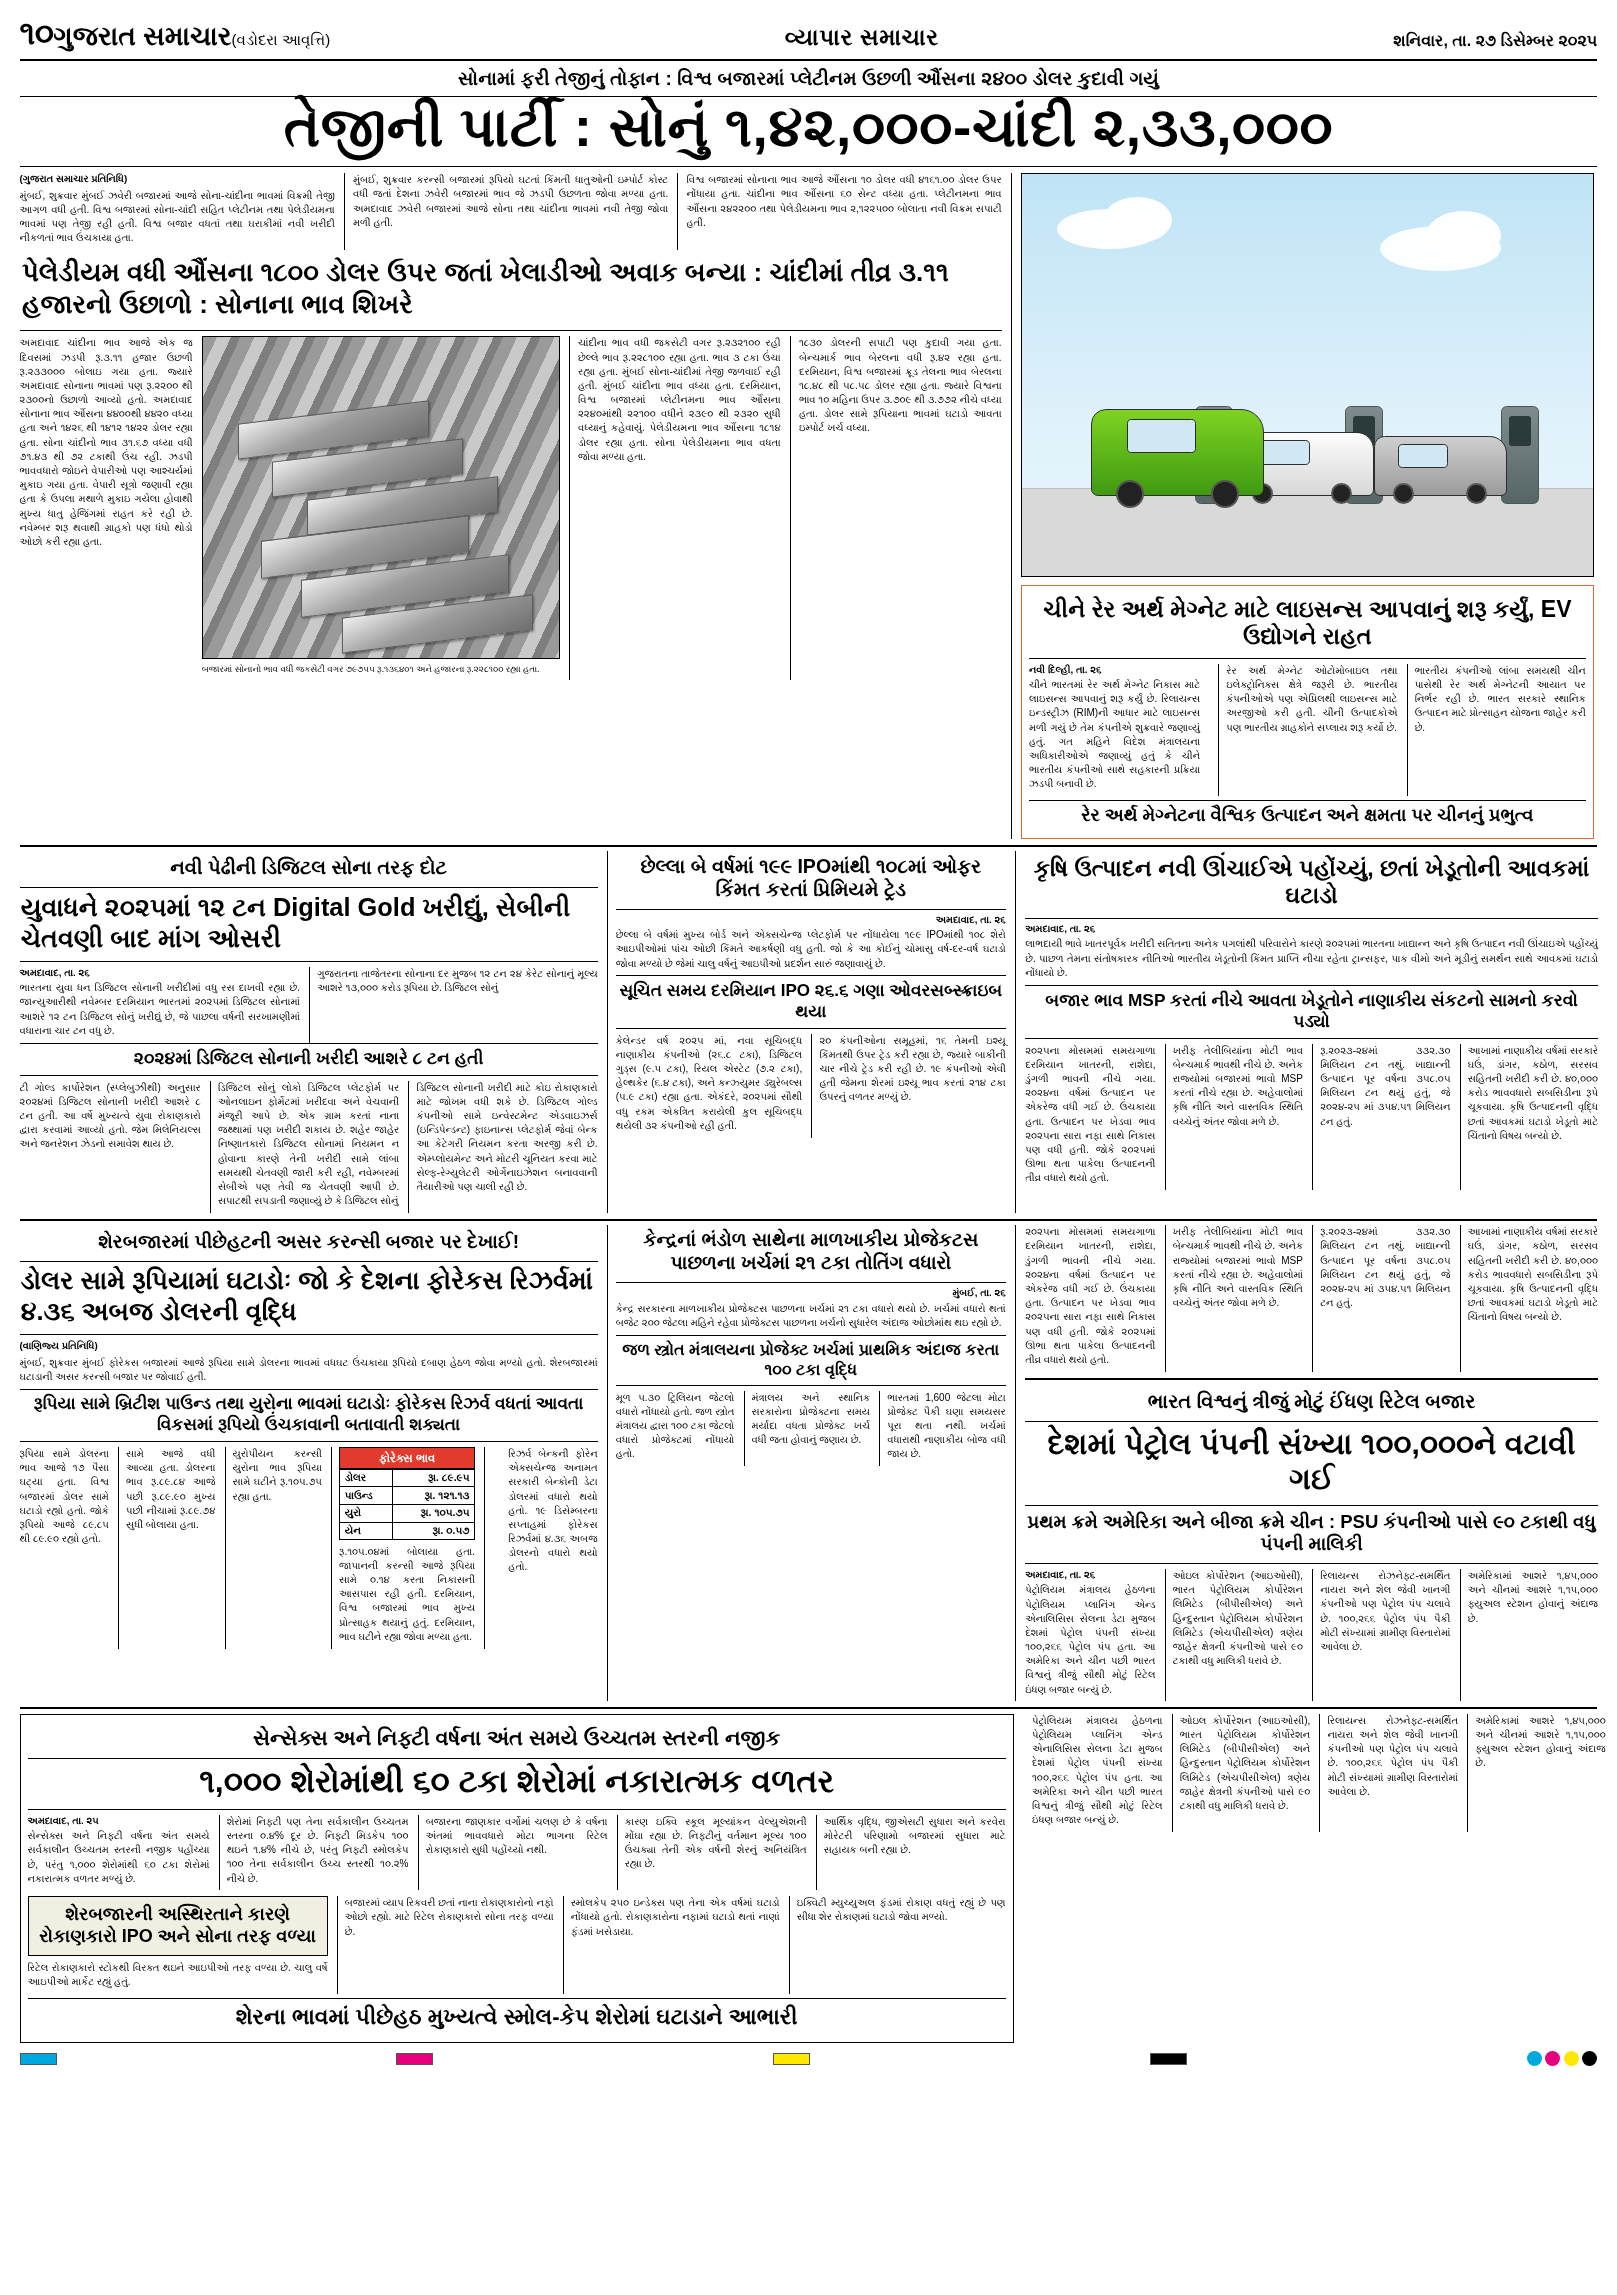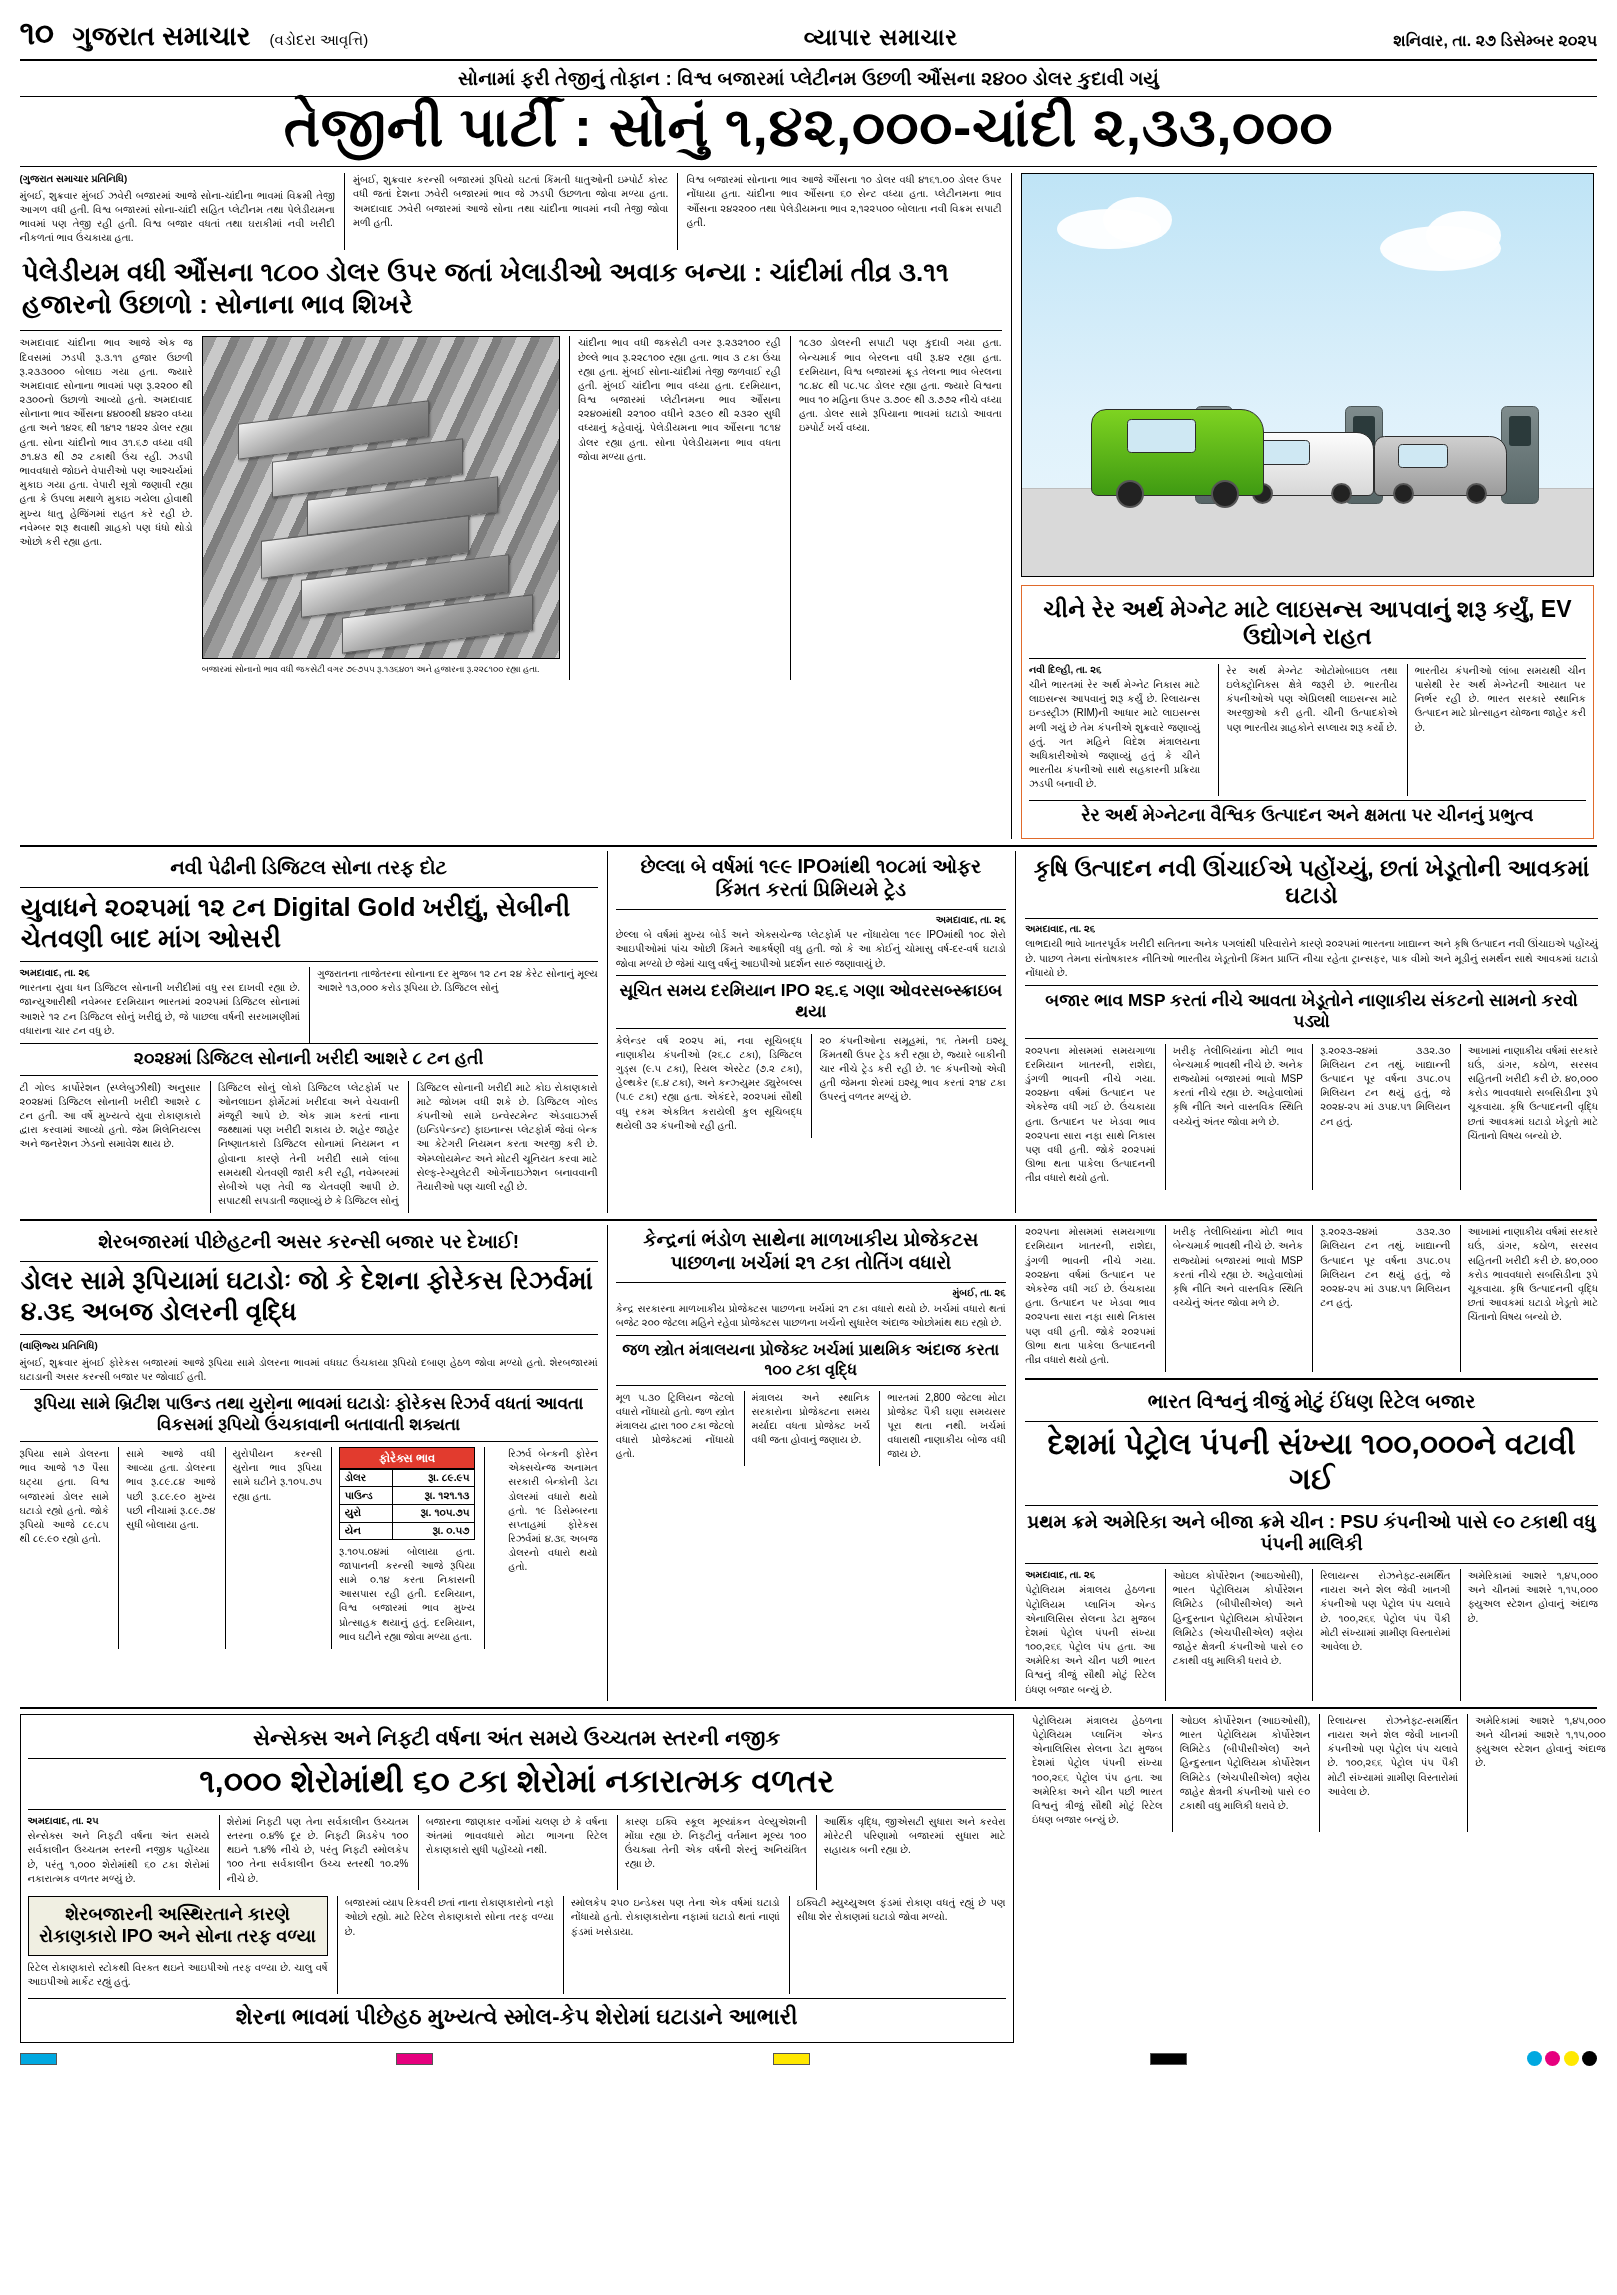--- a/index.html
+++ b/index.html
@@ -18,21 +18,21 @@
     position: relative;
   }
 
   
   .masthead {
     display: flex;
     align-items: flex-end;
     justify-content: space-between;
     padding-bottom: 4.6px;
   }
-  .mast-left { display:flex; align-items:flex-end; gap:19px; }
+  .mast-left { display:flex; align-items:flex-end; gap:0; }
   .mast-pageno {
     font-size: 32px; font-weight: bold; letter-spacing: -0.6px;
   }
   .mast-title {
     font-size: 26.6px; font-weight: bold;
   }
   .mast-edition { font-size: 15px; padding-bottom:3.5px;}
   .mast-center { font-size: 23px; font-weight: bold; letter-spacing: 0.6px; padding-bottom: 1.2px;}
   .mast-right { font-size: 16px; font-weight: bold; padding-bottom: 2.3px;}
 
@@ -439,21 +439,21 @@
       </div>
       <div class="center-head-1" style="font-size:16px;border-top:1.2px solid #000;border-bottom:1.2px solid #000;">જળ સ્ત્રોત મંત્રાલયના પ્રોજેક્ટ ખર્ચમાં પ્રાથમિક અંદાજ કરતા ૧૦૦ ટકા વૃદ્ધિ</div>
       <div class="cols" style="margin-top:4.6px;">
         <div class="col">
           <p class="body">મૂળ ૫.૩૦ ટ્રિલિયન જેટલો વધારો નોંધાયો હતો. જળ સ્ત્રોત મંત્રાલય દ્વારા ૧૦૦ ટકા જેટલો વધારો પ્રોજેક્ટમાં નોંધાયો હતો.</p>
         </div>
         <div class="col vline" style="padding-left:7px;">
           <p class="body">મંત્રાલય અને સ્થાનિક સરકારોના પ્રોજેક્ટના સમય મર્યાદા વધતા પ્રોજેક્ટ ખર્ચ વધી જતા હોવાનું જણાય છે.</p>
         </div>
         <div class="col vline" style="padding-left:7px;">
-          <p class="body">ભારતમાં 2,800 જેટલા મોટા પ્રોજેક્ટ પૈકી ઘણા સમયસર પૂરા થતા નથી. ખર્ચમાં વધારાથી નાણાકીય બોજ વધી જાય છે.</p>
+          <p class="body">ભારતમાં 1,600 જેટલા મોટા પ્રોજેક્ટ પૈકી ઘણા સમયસર પૂરા થતા નથી. ખર્ચમાં વધારાથી નાણાકીય બોજ વધી જાય છે.</p>
         </div>
       </div>
     </div>
 
     <div class="col vline" style="flex:0 0 583px;padding-left:9.2px;">
       <div class="cols">
         <div class="col">
           <p class="body">૨૦૨૫ના મોસમમાં સમયગાળા દરમિયાન ખાતરની, રાશેદા, ડુંગળી ભાવની નીચે ગયા. ૨૦૨૪ના વર્ષમાં ઉત્પાદન પર એકરેજ વધી ગઈ છે. ઉંચકાયા હતા.
 ઉત્પાદન પર ખેડવા ભાવ ૨૦૨૫ના સારા નફા સાથે નિકાસ પણ વધી હતી. જોકે ૨૦૨૫માં ઊભા થતા પાકેલા ઉત્પાદનની તીવ્ર વધારો થયો હતો.</p>
         </div>

